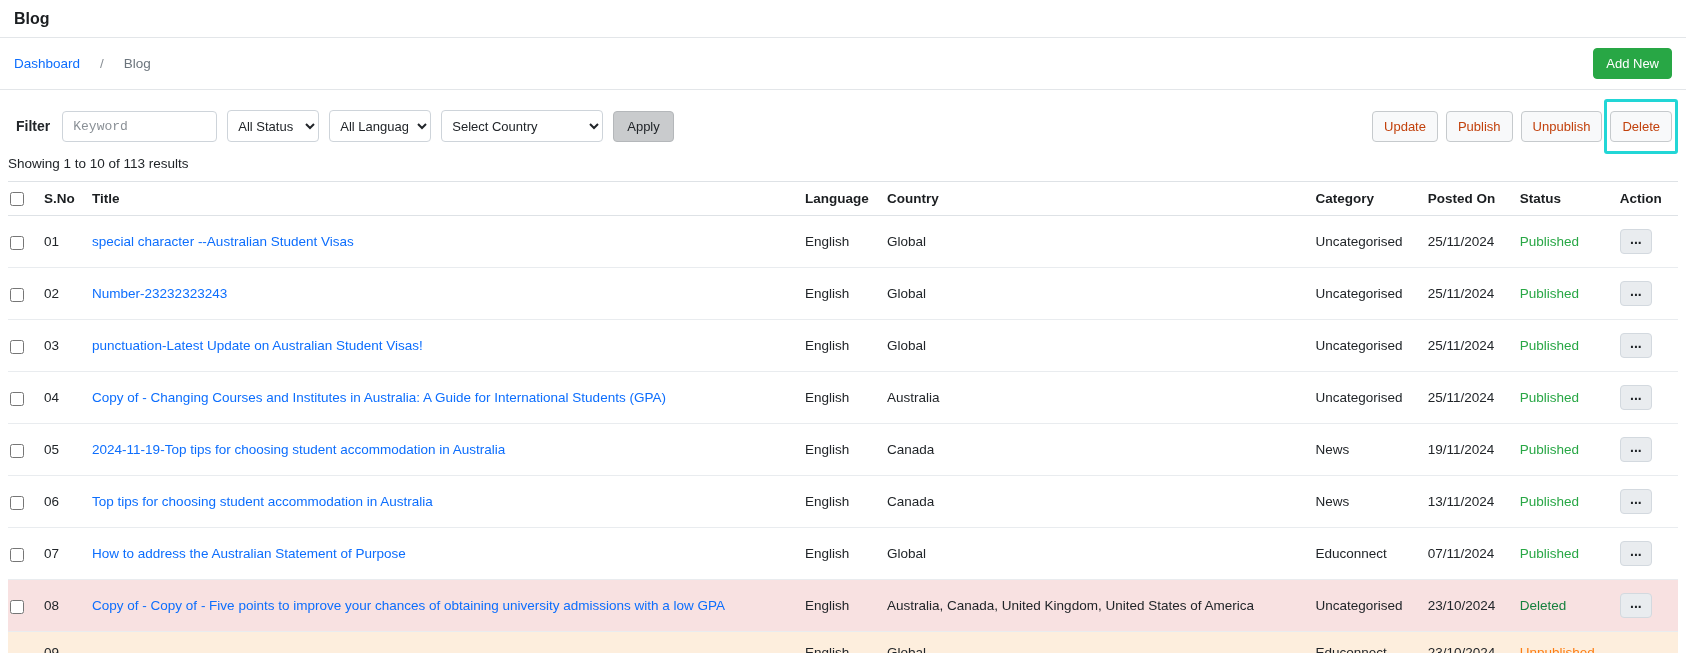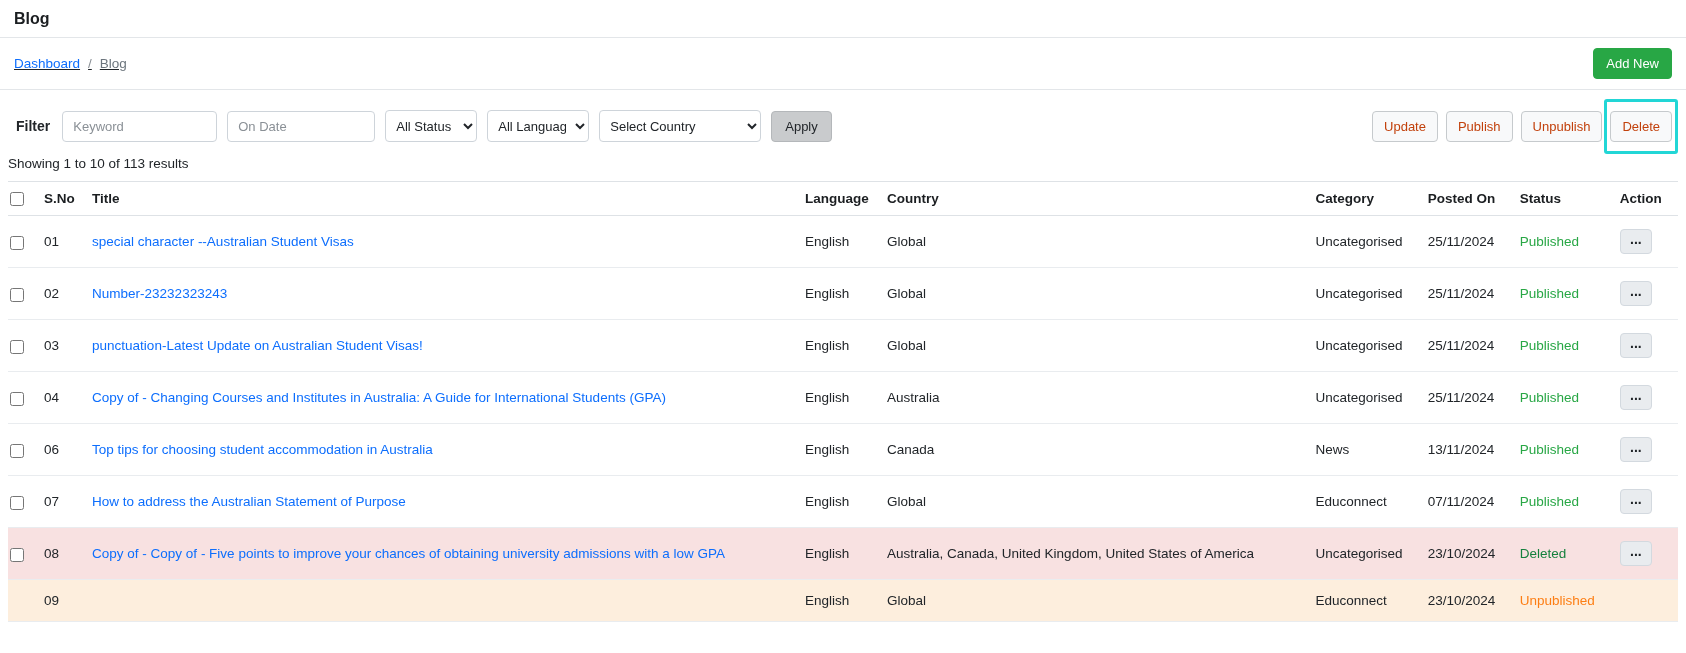--- a/index.html
+++ b/index.html
@@ -12,39 +12,39 @@
   }
   
   .titlebar { padding: 10px 14px 9px; border-bottom: 1px solid #e3e6e9; }
   .titlebar h1 { margin: 0; font-size: 16px; font-weight: bold; color: #1b1e21; }
 
   
   .breadcrumb-bar {
     display: flex; align-items: center; justify-content: space-between;
     padding: 10px 14px; border-bottom: 1px solid #e3e6e9; min-height: 52px;
   }
-  .breadcrumb { display: flex; align-items: center; gap: 8px; font-size: 13.5px; text-decoration: underline; }
+  .breadcrumb { display: flex; align-items: center; gap: 20px; font-size: 13.5px; }
   .breadcrumb a { color: #0d6efd; text-decoration: none; }
   .crumb-sep { color: #8a9096; }
   .crumb-current { color: #6c757d; }
   .btn-add-new {
     background: #28a745; color: #fff; border: 1px solid #28a745;
     border-radius: 4px; padding: 7px 12px; font-size: 13px; cursor: pointer;
     font-family: inherit;
   }
 
   
   .filter-bar {
     display: flex; align-items: center; gap: 10px;
     padding: 20px 14px 4px 8px;
   }
   .filter-label { font-weight: bold; font-size: 14px; margin-right: 2px; padding-left: 8px; }
   .filter-bar input[type="text"] {
     border: 1px solid #ced4da; border-radius: 4px; padding: 7px 10px;
-    font-size: 13px; color: #212529; font-family: Liberation Sans, sans-serif; outline: none;
+    font-size: 13px; color: #212529; font-family: Liberation Mono, monospace; outline: none;
   }
   .filter-bar input::placeholder { color: #8a9096; }
   .input-keyword { width: 155px; }
   .input-date { width: 148px; }
   .filter-bar select {
     border: 1px solid #ced4da; border-radius: 4px; padding: 6px 6px;
     font-size: 13px; color: #212529; background: #fff; font-family: Liberation Sans, sans-serif;
     height: 32px;
   }
   .select-status { width: 92px; }
@@ -113,21 +113,20 @@
     <a href="#">Dashboard</a>
     <span class="crumb-sep">/</span>
     <span class="crumb-current">Blog</span>
   </nav>
   <button class="btn-add-new">Add New</button>
 </div>
 
 <div class="filter-bar">
   <span class="filter-label">Filter</span>
   <input type="text" class="input-keyword" placeholder="Keyword" style="">
-  <input type="text" class="input-date" placeholder="On Date" style="">
   <select class="select-status">
     <option>All Status</option>
   </select>
   <select class="select-language">
     <option>All Language</option>
   </select>
   <select class="select-country">
     <option>Select Country</option>
   </select>
   <button class="btn-apply">Apply</button>
@@ -211,20 +210,31 @@
     <td><a href="#" class="title-link">Copy of - Changing Courses and Institutes in Australia: A Guide for International Students (GPA)</a></td>
     <td>English</td>
     <td>Australia</td>
     <td>Uncategorised</td>
     <td>25/11/2024</td>
     <td style="color: rgb(40, 167, 69);">Published</td>
     <td><button class="action-btn"><span>...</span></button></td>
   </tr>
         <tr>
     <td class="cell-check"><input type="checkbox" style=""></td>
+    <td>05</td>
+    <td><a href="#" class="title-link">2024-11-19-Top tips for choosing student accommodation in Australia</a></td>
+    <td>English</td>
+    <td>Canada</td>
+    <td>News</td>
+    <td>19/11/2024</td>
+    <td style="color: rgb(40, 167, 69);">Published</td>
+    <td><button class="action-btn"><span>...</span></button></td>
+  </tr>
+        <tr>
+    <td class="cell-check"><input type="checkbox" style=""></td>
     <td>06</td>
     <td><a href="#" class="title-link">Top tips for choosing student accommodation in Australia</a></td>
     <td>English</td>
     <td>Canada</td>
     <td>News</td>
     <td>13/11/2024</td>
     <td style="color: rgb(40, 167, 69);">Published</td>
     <td><button class="action-btn"><span>...</span></button></td>
   </tr>
         <tr>

